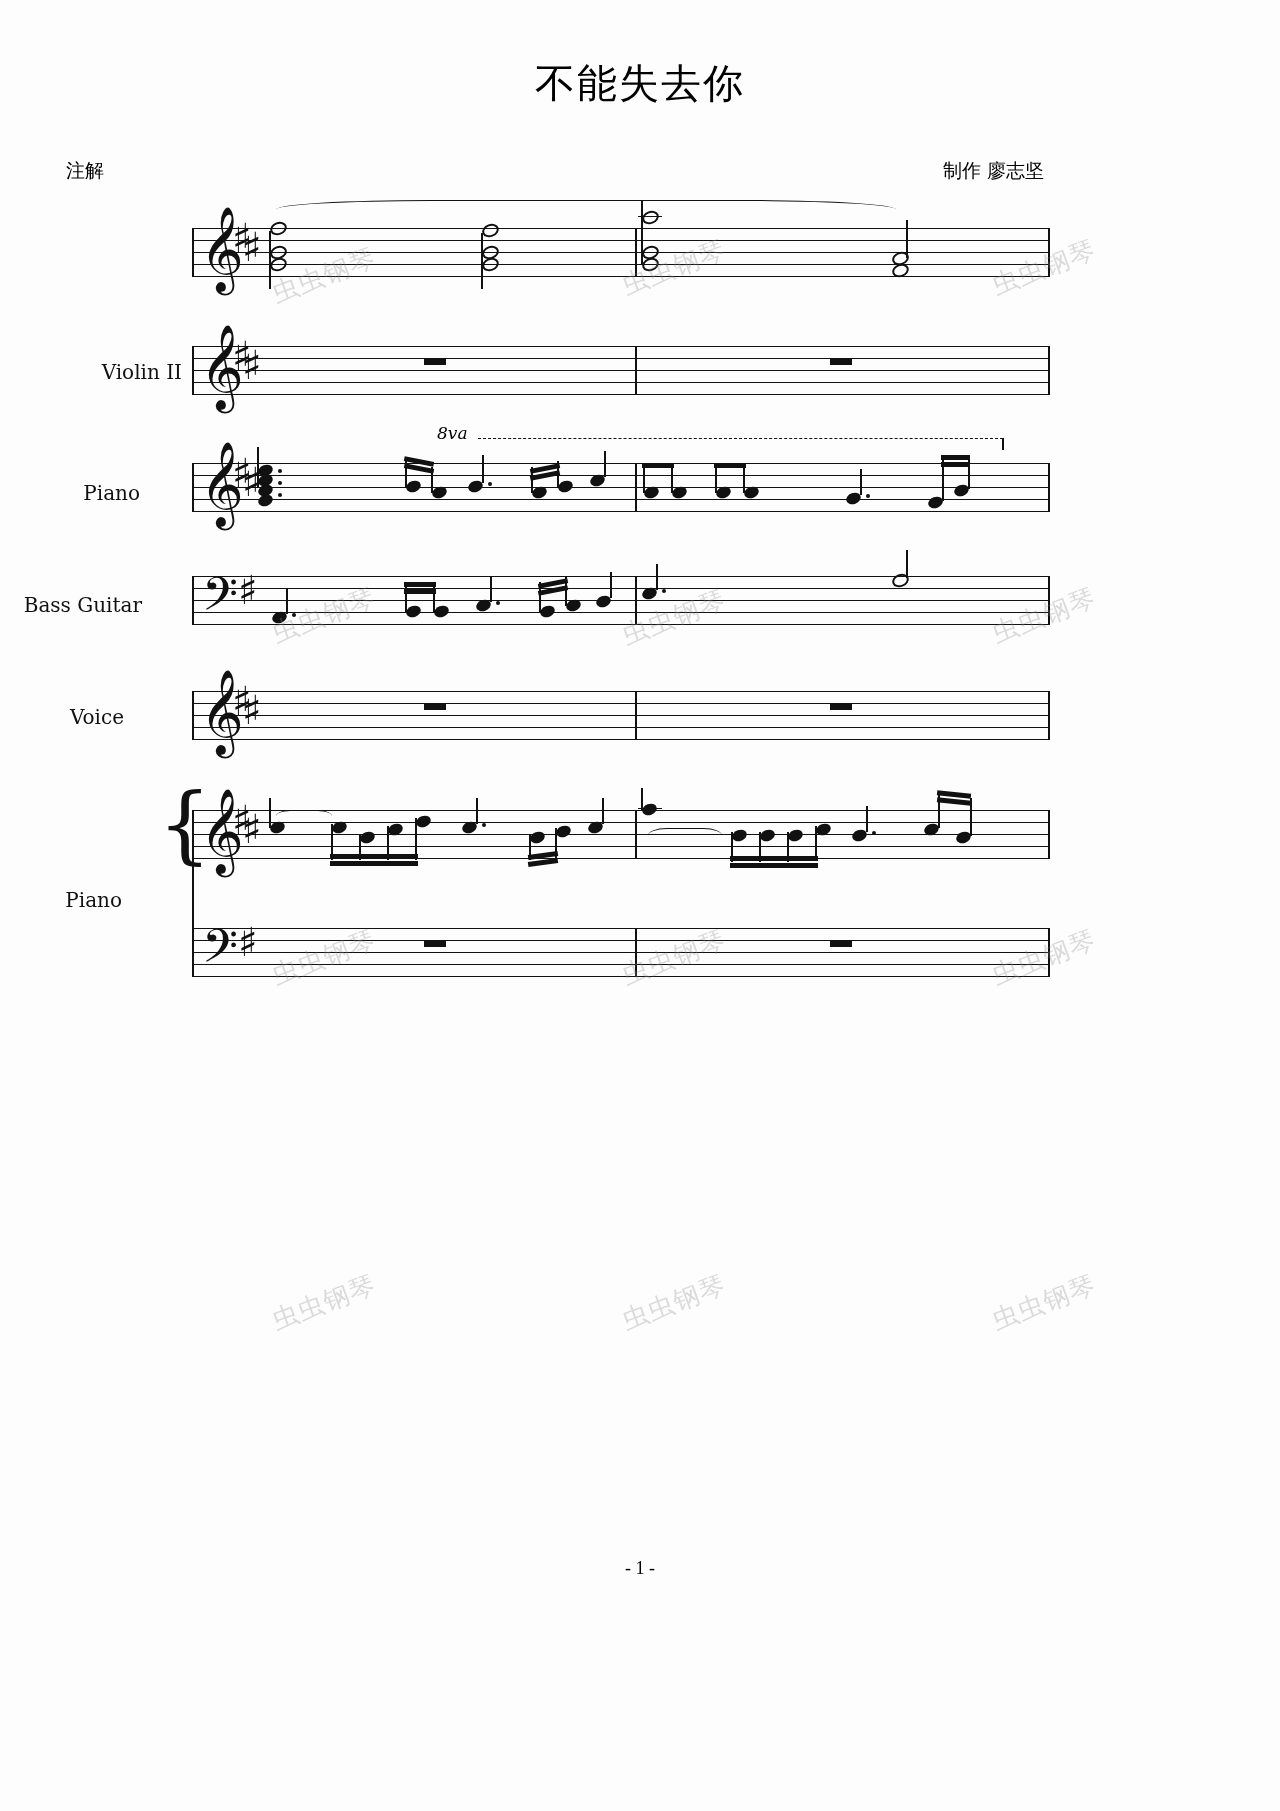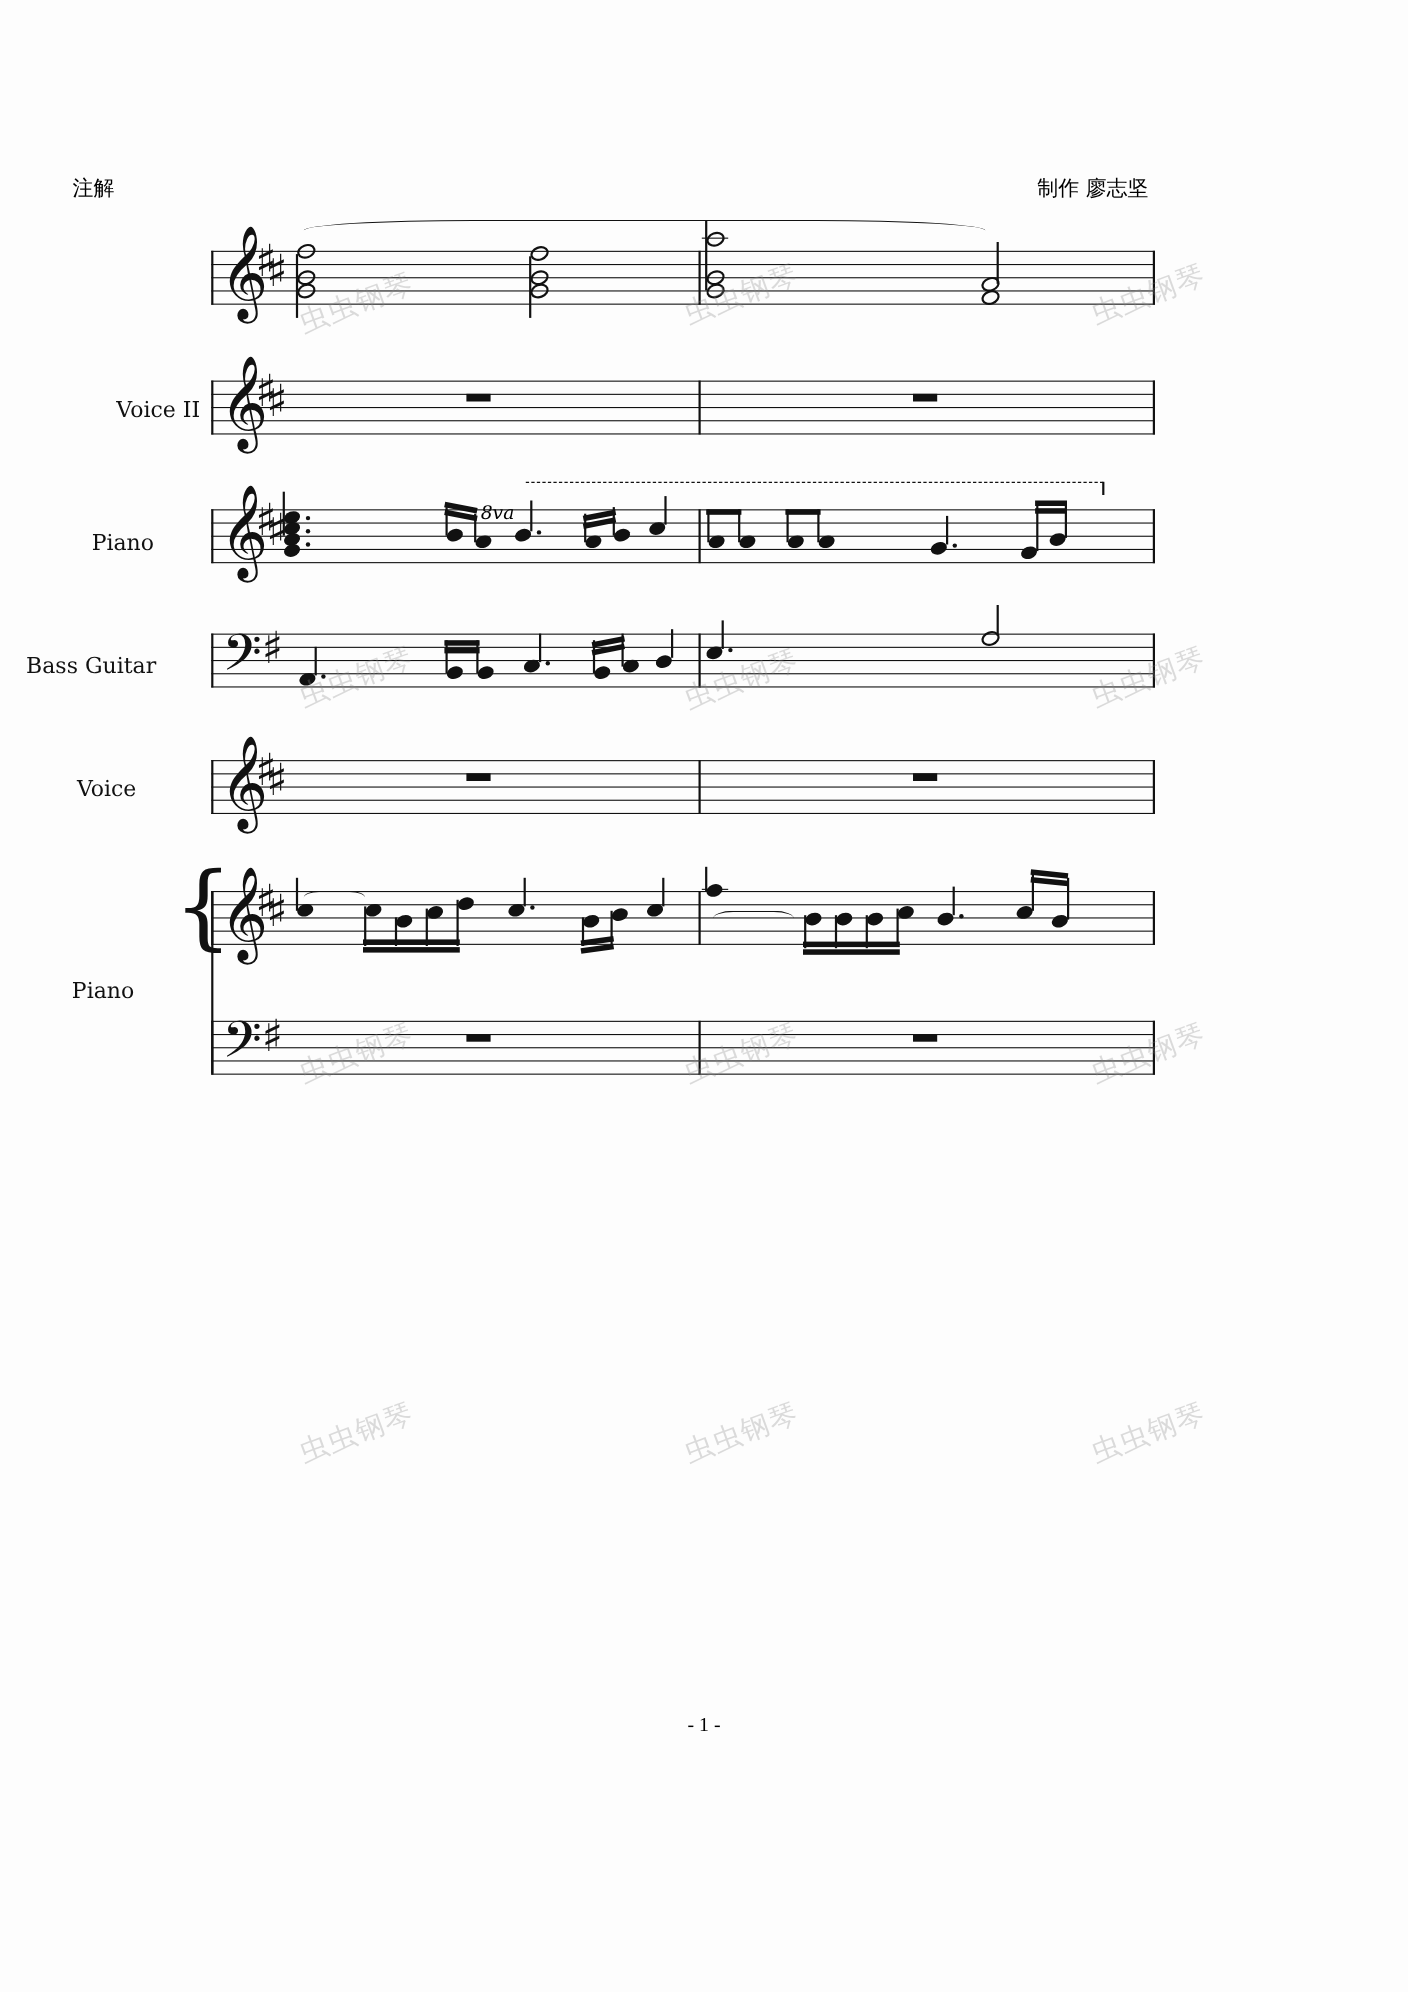--- a/index.html
+++ b/index.html
@@ -174,21 +174,20 @@
     border-top: 1.6px solid #111;
     border-radius: 50%/100%;
     height: 18px;
   }
 
   .ottava {
     position: absolute;
     font-size: 17px;
     font-style: italic;
     font-family: "DejaVu Serif", serif;
-    margin-top: 34px;
   }
   .ottava-line {
     position: absolute;
     border-top: 1.6px dashed #111;
     height: 0;
   }
   .ottava-end {
     position: absolute;
     width: 1.6px;
     background: #111;
@@ -213,20 +212,21 @@
     white-space: nowrap;
     user-select: none;
     letter-spacing: 1px;
   }
 </style>
 </head>
 <body>
 
 <div class="page">
 
+  <div class="doc-title">不能失去你</div>
   <div class="note-label">注解</div>
   <div class="composer">制作 廖志坚</div>
 
   <div class="stave" style="top:228px;">
     <div class="line"></div>
       <div class="line"></div>
       <div class="line"></div>
       <div class="line"></div>
       <div class="line"></div>
     <div class="barline start"></div>
@@ -252,21 +252,21 @@
     <div class="nh open" style="left:450px; top:30px;"></div>
     <div class="stem" style="left:449px; top:-28px; height:64px;"></div>
 
     <div class="nh open" style="left:700px; top:24px;"></div>
     <div class="nh open" style="left:700px; top:36px;"></div>
     <div class="stem" style="left:714px; top:-8px; height:38px;"></div>
 
     <div class="slur" style="left:84px; top:-28px; width:620px;"></div>
   </div>
 
-  <div class="inst-label" style="top:360px; left:42px;">Voice II</div>
+  <div class="inst-label" style="top:360px; left:42px;">Violin II</div>
   <div class="stave" style="top:346px;">
     <div class="line"></div>
       <div class="line"></div>
       <div class="line"></div>
       <div class="line"></div>
       <div class="line"></div>
     <div class="barline start"></div>
     <div class="barline mid"></div>
     <div class="barline end"></div>
     <div class="clef treble">𝄞</div>

